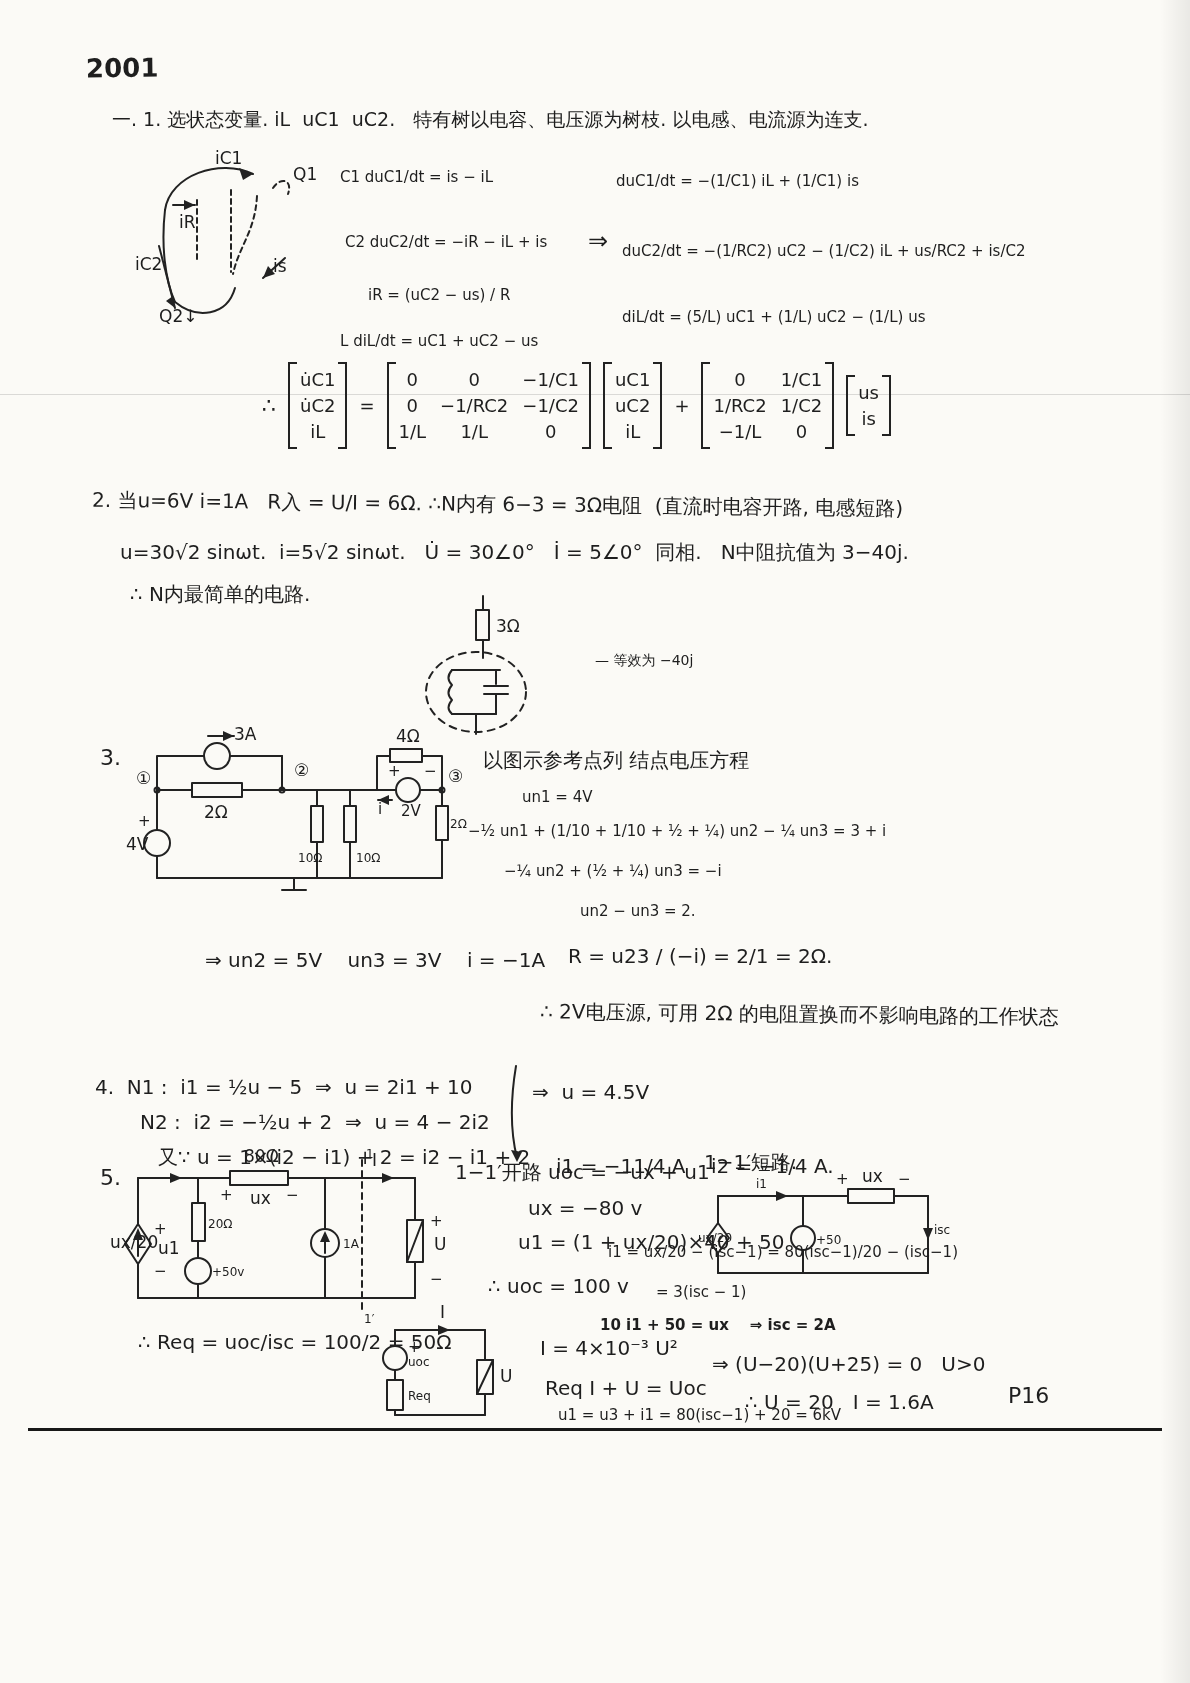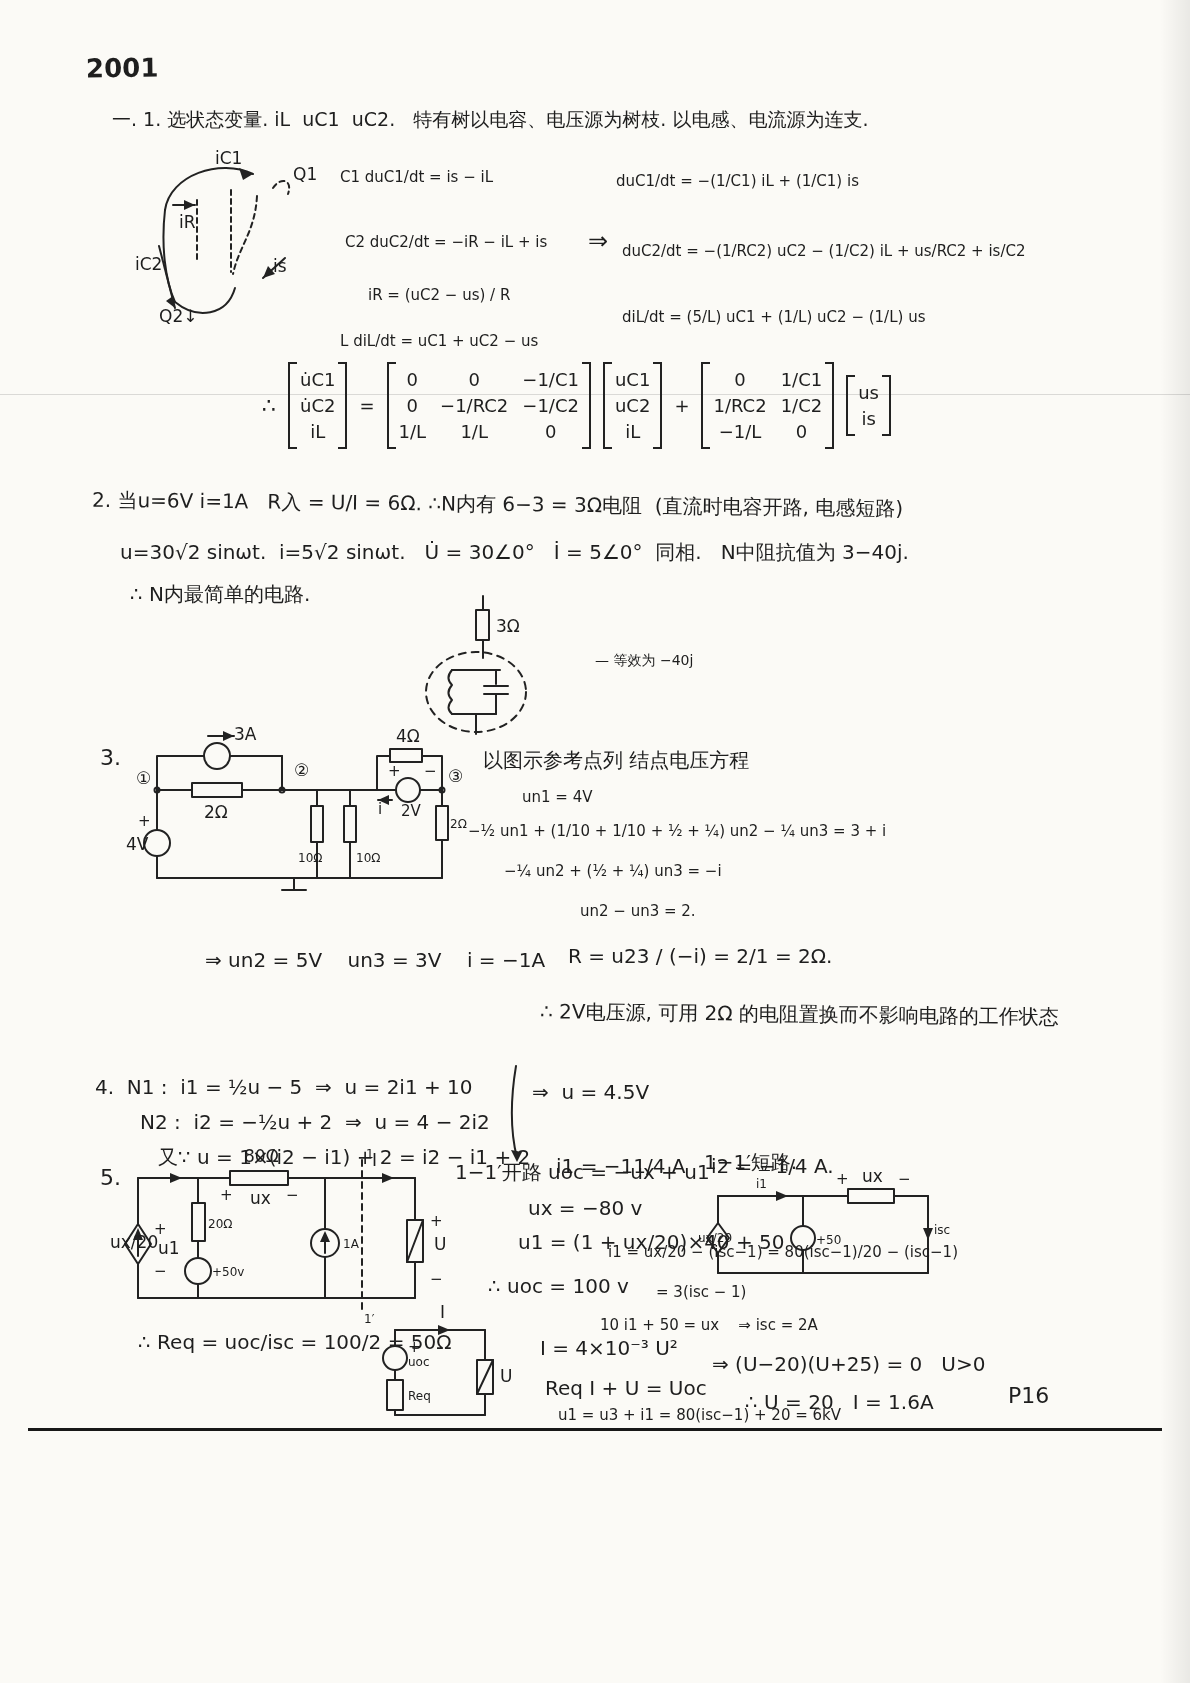--- a/index.html
+++ b/index.html
@@ -309,21 +309,21 @@
     <text class="lg" x="164" y="14">ux</text>
     <text x="200" y="16">−</text>
     <text class="smt" x="58" y="20">i1</text>
     <text class="smt" x="0" y="74">ux/20</text>
     <text class="smt" x="118" y="76">+50</text>
     <text class="smt" x="236" y="66">isc</text>
   </svg>
 
   <div class="hw med" style="left:608px; top:1243px;">i1 = ux/20 − (isc−1) = 80(isc−1)/20 − (isc−1)</div>
   <div class="hw med" style="left:656px; top:1283px;">= 3(isc − 1)</div>
-  <div class="hw med" style="left:600px; top:1316px;">10 i1 + 50 = ux    ⇒ isc = 2A</div>
+  <div class="hw med" style="left:600px; top:1316px;font-weight:bold;">10 i1 + 50 = ux    ⇒ isc = 2A</div>
 
   <div class="hw" style="left:138px; top:1330px;">∴ Req = uoc/isc = 100/2 = 50Ω</div>
 
   <svg class="sketch" style="left:370px; top:1300px;" width="150" height="130" viewBox="0 0 150 130">
     <line x1="25" y1="30" x2="115" y2="30"></line>
     <polygon class="head" points="80,30 68,25 68,35"></polygon>
     <line x1="25" y1="30" x2="25" y2="46"></line>
     <circle cx="25" cy="58" r="12"></circle>
     <line x1="25" y1="70" x2="25" y2="80"></line>
     <rect x="17" y="80" width="16" height="30"></rect>

